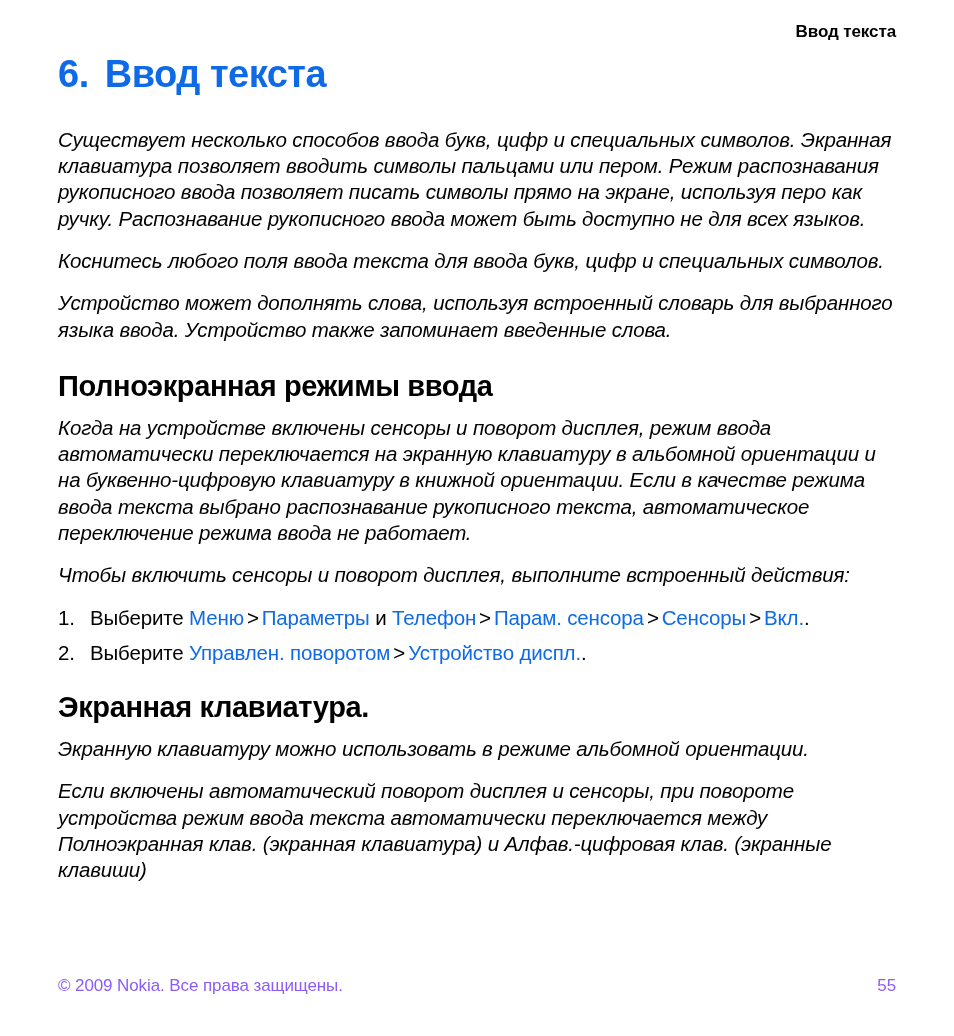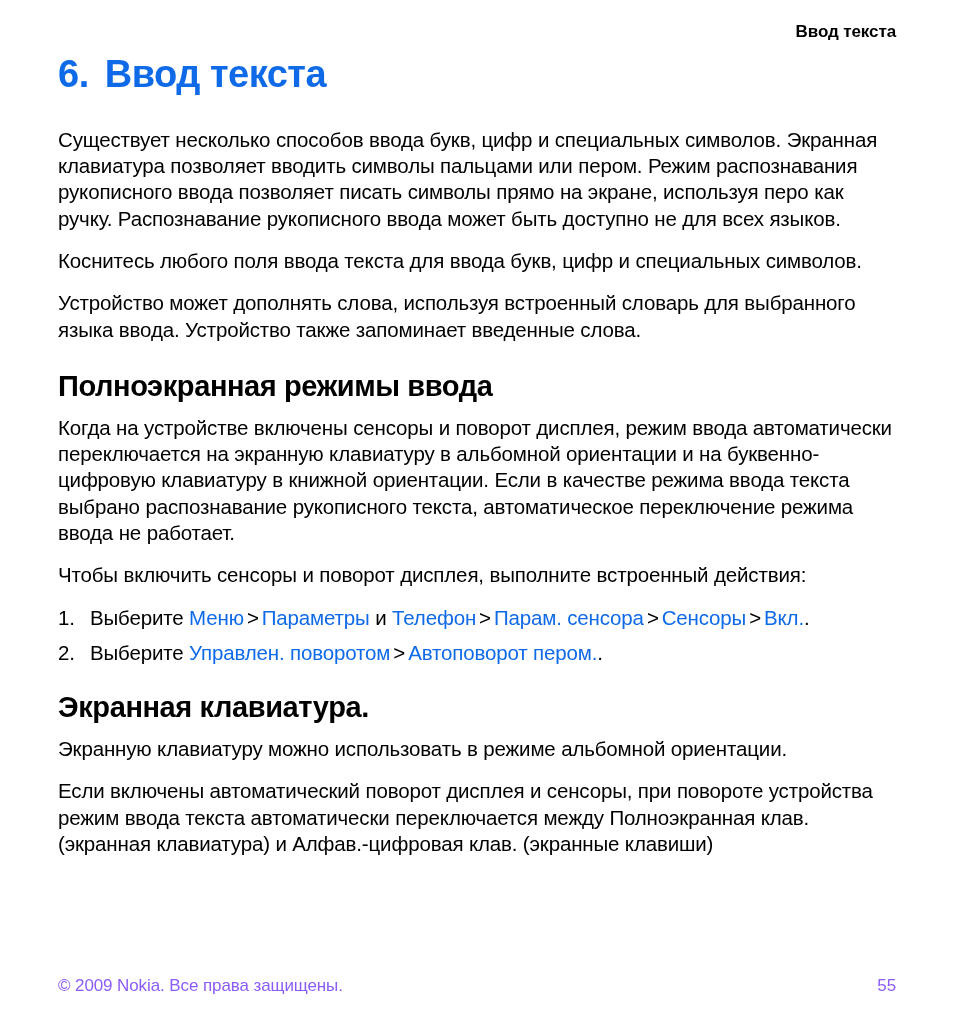--- a/index.html
+++ b/index.html
@@ -59,20 +59,21 @@
   }
   .chapter-title .num { margin-right: 16px; }
 
   
   p.body {
     font-size: 20.5px;
     line-height: 26.3px;
     margin: 0 0 16px 0;
     color: #000;
     letter-spacing: -0.15px;
+    font-style: italic;
   }
   p.body:last-child { margin-bottom: 0; }
 
   
   h2.section {
     font-size: 29px;
     font-weight: bold;
     line-height: 1.1;
     margin: 28px 0 12px 0;
     color: #000;
@@ -149,21 +150,21 @@
 
     <h2 class="section">Полноэкранная режимы ввода</h2>
     <p class="body">Когда на устройстве включены сенсоры и поворот дисплея, режим ввода автоматически переключается на экранную клавиатуру в альбомной ориентации и на буквенно-цифровую клавиатуру в книжной ориентации. Если в качестве режима ввода текста выбрано распознавание рукописного текста, автоматическое переключение режима ввода не работает.</p>
     <p class="body">Чтобы включить сенсоры и поворот дисплея, выполните встроенный действия:</p>
 
     <ol class="steps">
       <li>
         <span class="marker">1.</span><span class="lead">Выберите </span><span class="path"><span class="mi">Меню</span><span class="sep">&gt;</span><span class="mi">Параметры</span><span class="conj"> и </span><span class="mi">Телефон</span><span class="sep">&gt;</span><span class="mi">Парам. сенсора</span><span class="sep">&gt;</span><span class="mi">Сенсоры</span><span class="sep">&gt;</span><span class="mi">Вкл.</span></span><span class="trail">.</span>
       </li>
       <li>
-        <span class="marker">2.</span><span class="lead">Выберите </span><span class="path"><span class="mi">Управлен. поворотом</span><span class="sep">&gt;</span><span class="mi">Автоповорот пером.</span></span><span class="trail">.</span>
+        <span class="marker">2.</span><span class="lead">Выберите </span><span class="path"><span class="mi">Управлен. поворотом</span><span class="sep">&gt;</span><span class="mi">Устройство диспл.</span></span><span class="trail">.</span>
       </li>
     </ol>
 
     <h2 class="section tight">Экранная клавиатура.</h2>
     <p class="body">Экранную клавиатуру можно использовать в режиме альбомной ориентации.</p>
     <p class="body">Если включены автоматический поворот дисплея и сенсоры, при повороте устройства режим ввода текста автоматически переключается между Полноэкранная клав. (экранная клавиатура) и Алфав.-цифровая клав. (экранные клавиши)</p>
 
   </div>
 
   <div class="footer">

